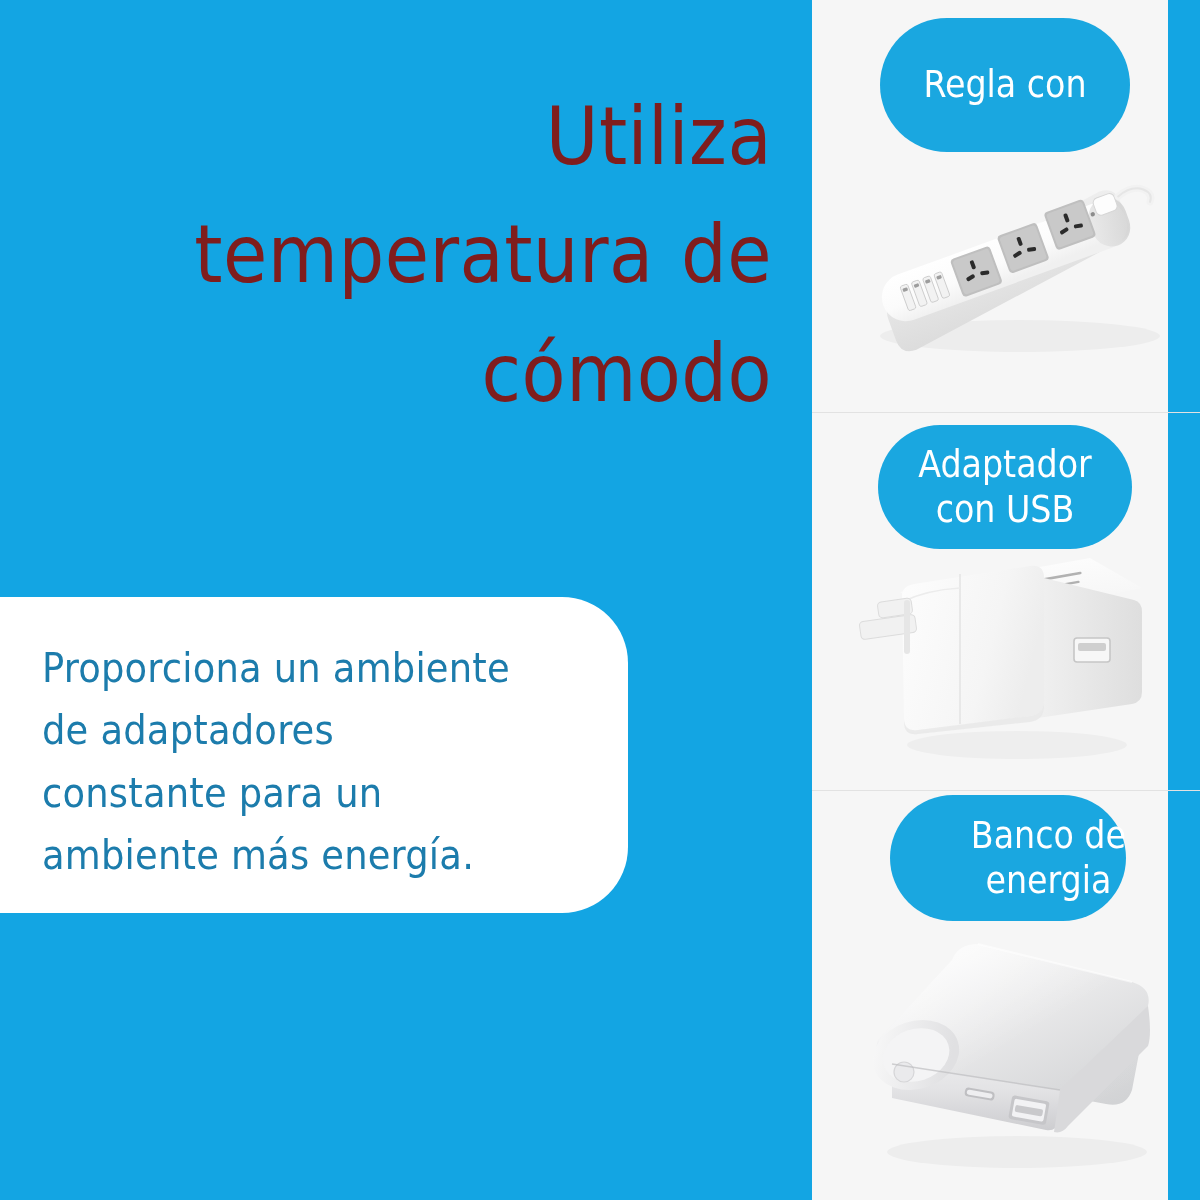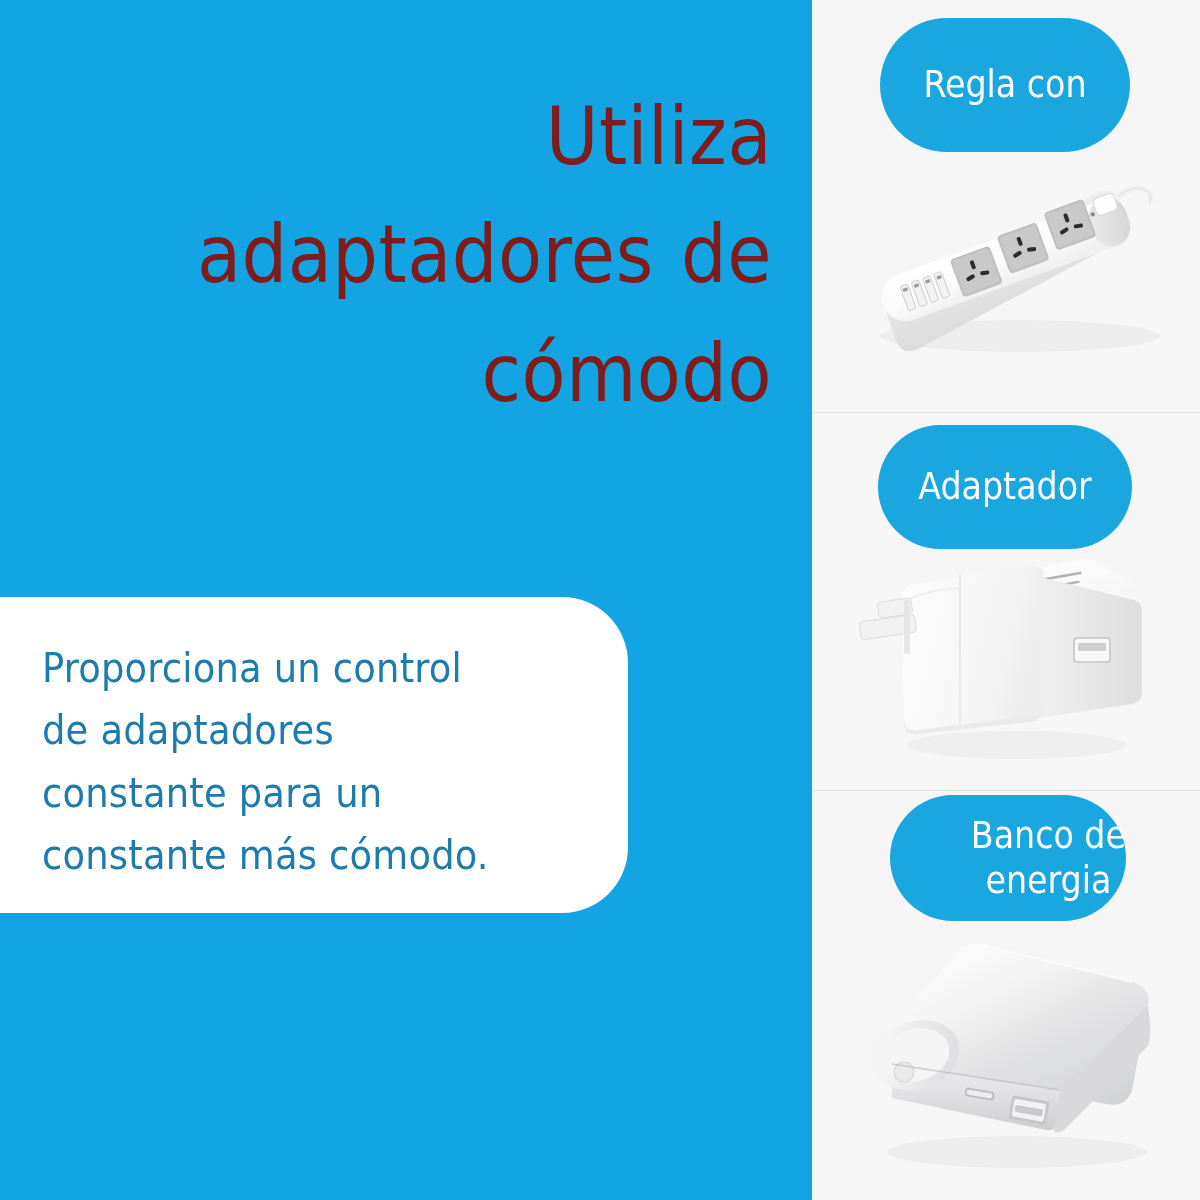--- a/index.html
+++ b/index.html
@@ -69,21 +69,21 @@
     line-height: 1.52;
     letter-spacing: 0.2px;
   }
   .info-card-text .bl { display: block; white-space: nowrap; }
 
   
   .right-col {
     position: absolute;
     left: 812px;
     top: 0;
-    width: 388px;
+    width: 356px;
     height: 1200px;
     background: #f6f6f6;
   }
   .panel {
     position: absolute;
     left: 0;
     width: 388px;
     overflow: hidden;
   }
   .panel.p1 { top: 0;    height: 412px; }
@@ -132,30 +132,30 @@
 </style>
 </head>
 <body>
 
 <div id="poster">
 
   <div class="left-col">
 
     <div class="headline">
       <span class="hl-line">Utiliza</span>
-      <span class="hl-line">adaptadores de</span>
+      <span class="hl-line">temperatura de</span>
       <span class="hl-line">cómodo</span>
     </div>
 
     <div class="info-card">
       <div class="info-card-text">
-        <span class="bl">Proporciona un control</span>
+        <span class="bl">Proporciona un ambiente</span>
         <span class="bl">de adaptadores</span>
         <span class="bl">constante para un</span>
-        <span class="bl">constante más cómodo.</span>
+        <span class="bl">ambiente más energía.</span>
       </div>
     </div>
 
   </div>
 
   <div class="right-col">
 
     <div class="panel-divider d1"></div>
     <div class="panel-divider d2"></div>
 
@@ -242,20 +242,21 @@
           </g>
         </svg>
       </div>
     </div>
 
     <div class="panel p2" style="top:412px;padding-left:20px;">
 
       <div class="badge b2" style="top:13px;">
         <div>
           <span class="bl">Adaptador</span>
+          <span class="bl">con USB</span>
         </div>
       </div>
 
       <div class="product" style="left:30px; top:128px; width:340px; height:235px;">
         <svg width="340" height="235" viewBox="0 0 340 235">
           <defs>
             <linearGradient id="admTop" x1="0" y1="0" x2="0.4" y2="1">
               <stop offset="0%" stop-color="#ffffff"></stop>
               <stop offset="100%" stop-color="#f4f4f4"></stop>
             </linearGradient>

